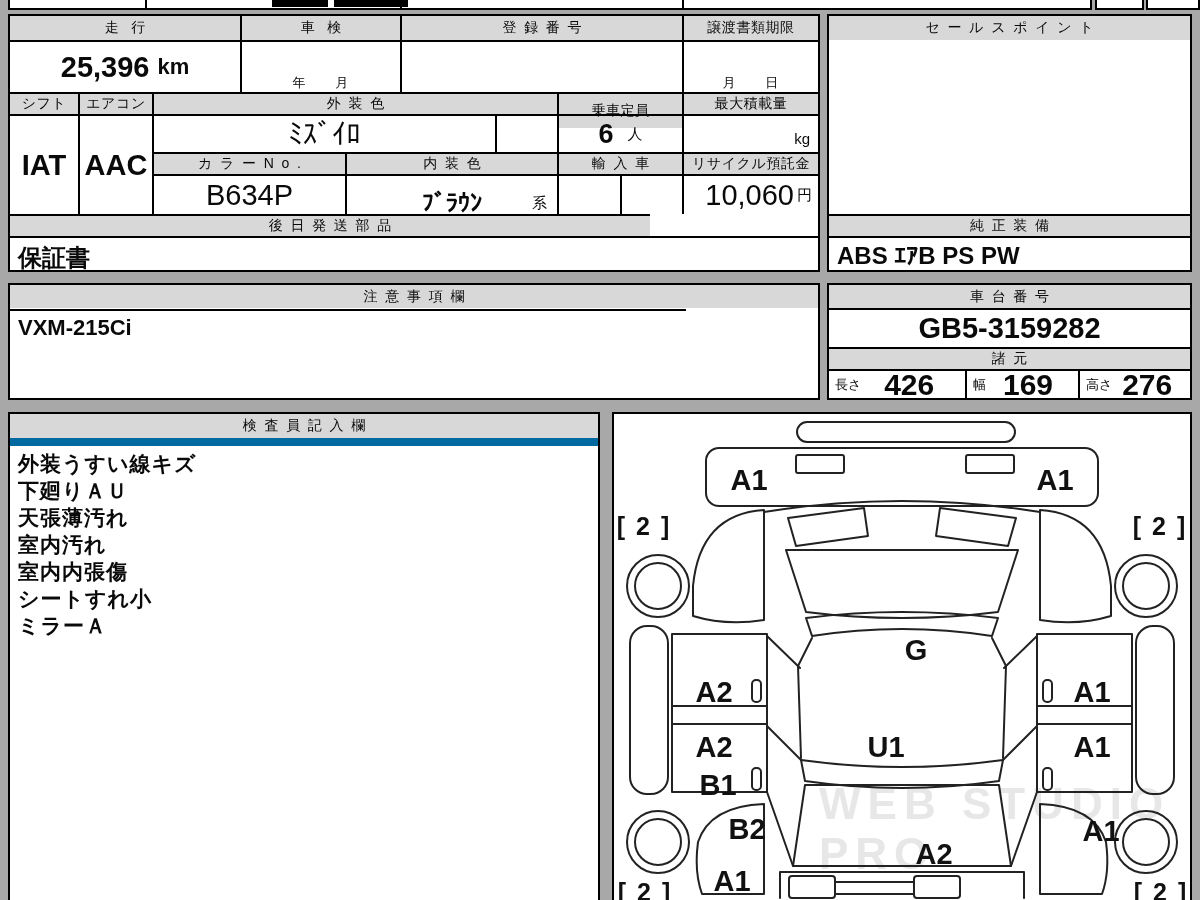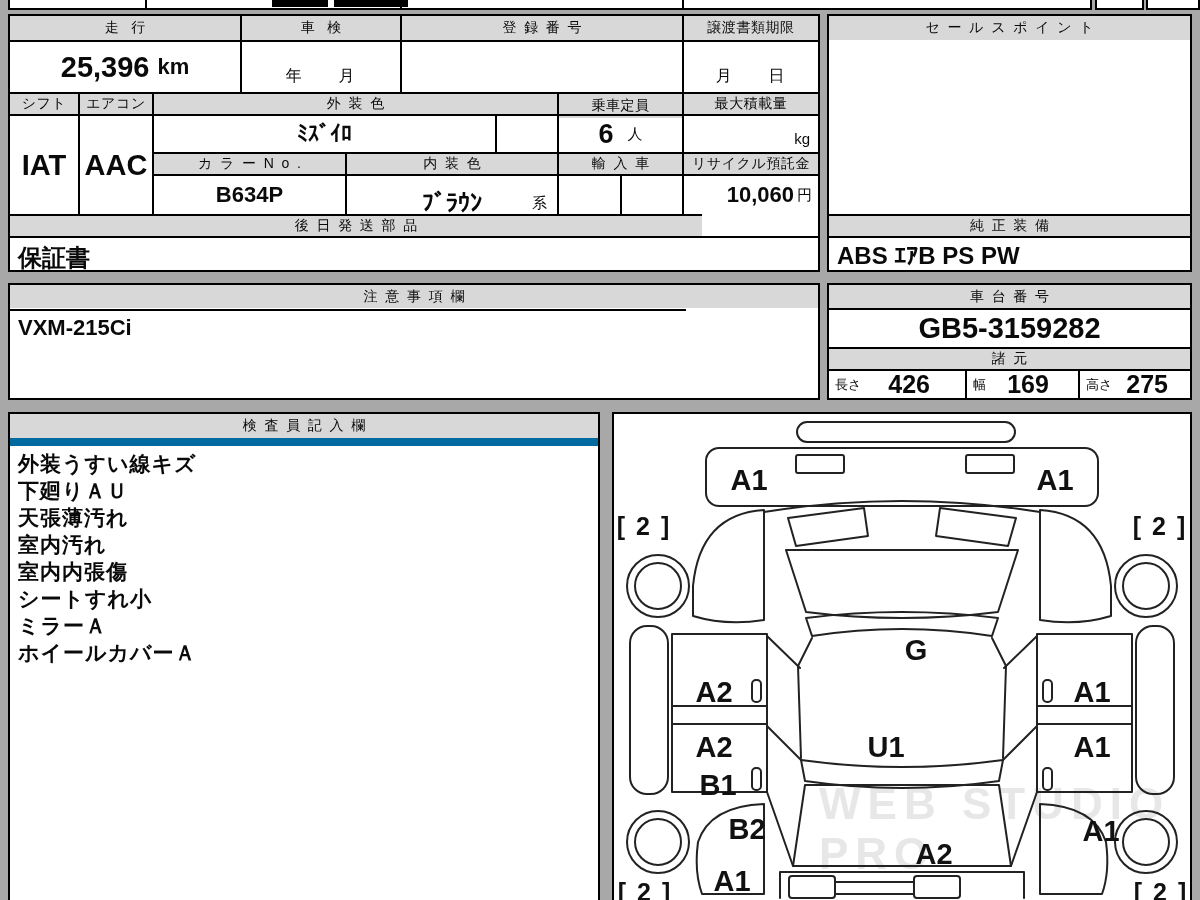--- a/index.html
+++ b/index.html
@@ -17,34 +17,34 @@
   .blk{position:absolute;background:#fff;border:2px solid #000;box-sizing:border-box}
   .cell{
     position:absolute;border-left:2px solid #000;border-top:2px solid #000;box-sizing:border-box;
     display:flex;align-items:center;justify-content:center;overflow:hidden;white-space:nowrap;
   }
   .cell.x0{border-left:none}.cell.y0{border-top:none}
   .hdr{background:var(--header-bg);font-size:14px;letter-spacing:.55em;padding-left:.55em}
   .hdr.wide{letter-spacing:.9em;padding-left:.9em}
   .hdr.tight{letter-spacing:.04em;padding-left:0;font-size:14px}
   .tl{align-items:flex-start;justify-content:flex-start;text-align:left;padding:4px 8px}
-  .low{align-items:flex-end;padding-bottom:5px;font-size:16px;letter-spacing:.1em}
+  .low{align-items:flex-end;font-size:13px;letter-spacing:.1em}
   .br{align-items:flex-end;justify-content:flex-end;padding:0 8px 5px 0;font-size:15px}
   .rr{justify-content:flex-end;padding-right:6px}
   .vbig{font-size:29px;font-weight:700}
   .num29{font-size:29px;font-weight:700}
   .num27{font-size:27px;font-weight:700}
-  .num26{font-size:22px;font-weight:700}
+  .num26{font-size:29px;font-weight:400}
   .num24{font-size:24px;font-weight:700}
   .num22{font-size:22px;font-weight:700}
   .unit22{font-size:22px;font-weight:700;margin-left:8px}
   .unitsm{font-size:15px;margin-left:3px}
   .suffix{position:absolute;right:10px;top:50%;transform:translateY(-50%);font-size:15px;font-weight:400}
   .dim-label{font-size:13px;margin:0 6px 0 6px}
-  .dim-value{font-size:25px;font-weight:700;flex:1;text-align:center;padding-right:14px}
+  .dim-value{font-size:30px;font-weight:700;flex:1;text-align:center;padding-right:14px}
   .note-line{font-size:21px;font-weight:700;line-height:27px;letter-spacing:1px}
   .notes-list{display:block;padding:4px 8px}
   .watermark{
     position:absolute;left:205px;top:365px;z-index:1;
     font-size:44px;font-weight:700;letter-spacing:7px;color:var(--watermark);opacity:.55;
   }
   .car-svg{position:relative;z-index:2;display:block}
   .code-label{font-family:"Liberation Sans","DejaVu Sans",sans-serif;font-size:29px;font-weight:700;fill:#111;text-anchor:middle;dominant-baseline:central}
   .tire-label{font-family:"Liberation Sans","DejaVu Sans",sans-serif;font-size:25px;font-weight:700;fill:#111;text-anchor:middle;dominant-baseline:central;letter-spacing:2px}
 </style>
@@ -72,21 +72,21 @@
     <span class="num29">25,396</span>
     <span class="unit22">km</span>
   </div>
   <div class="cell low" style="left:230px;top:24px;width:160px;height:52px">年　　月</div>
   <div class="cell" style="left:390px;top:24px;width:282px;height:52px"></div>
   <div class="cell low" style="left:672px;top:24px;width:136px;height:52px">月　　日</div>
 
   <div class="cell hdr tight x0" style="left:0;top:76px;width:68px;height:22px">シフト</div>
   <div class="cell hdr tight" style="left:68px;top:76px;width:74px;height:22px">エアコン</div>
   <div class="cell hdr" style="left:142px;top:76px;width:405px;height:22px">外装色</div>
-  <div class="cell hdr tight" style="left:547px;top:76px;width:125px;height:26px">乗車定員</div>
+  <div class="cell hdr tight" style="left:547px;top:76px;width:125px;height:36px">乗車定員</div>
   <div class="cell hdr tight" style="left:672px;top:76px;width:136px;height:22px">最大積載量</div>
 
   <div class="cell vbig x0" style="left:0;top:98px;width:68px;height:100px">IAT</div>
   <div class="cell vbig" style="left:68px;top:98px;width:74px;height:100px">AAC</div>
   <div class="cell num26" style="left:142px;top:98px;width:343px;height:38px">ﾐｽﾞｲﾛ</div>
   <div class="cell" style="left:485px;top:98px;width:62px;height:38px"></div>
   <div class="cell" style="left:547px;top:98px;width:125px;height:38px">
     <span class="num27">6</span>
     <span class="unitsm" style="margin-left:14px">人</span>
   </div>
@@ -102,21 +102,21 @@
     <span class="num24">ﾌﾞﾗｳﾝ</span>
     <span class="suffix">系</span>
   </div>
   <div class="cell" style="left:547px;top:158px;width:63px;height:40px"></div>
   <div class="cell" style="left:610px;top:158px;width:62px;height:40px"></div>
   <div class="cell rr" style="left:672px;top:158px;width:136px;height:40px">
     <span class="num26">10,060</span>
     <span class="unitsm">円</span>
   </div>
 
-  <div class="cell hdr x0" style="left:0;top:198px;width:692px;height:22px">後日発送部品</div>
+  <div class="cell hdr x0" style="left:0;top:198px;width:640px;height:22px">後日発送部品</div>
   <div class="cell tl num24 x0" style="left:0;top:220px;width:808px;height:34px">保証書</div>
 </div>
 
 <div class="blk" style="left:827px;top:14px;width:365px;height:258px">
   <div class="cell hdr x0 y0" style="left:0;top:0;width:361px;height:24px">セールスポイント</div>
   <div class="cell hdr x0" style="left:0;top:198px;width:361px;height:22px">純正装備</div>
   <div class="cell tl num24 x0" style="left:0;top:220px;width:361px;height:34px">ABS ｴｱB PS PW</div>
 </div>
 
 <div class="blk" style="left:8px;top:283px;width:812px;height:117px">
@@ -131,35 +131,34 @@
   <div class="cell x0" style="left:0;top:84px;width:136px;height:29px">
     <span class="dim-label">長さ</span>
     <span class="dim-value">426</span>
   </div>
   <div class="cell" style="left:136px;top:84px;width:113px;height:29px">
     <span class="dim-label">幅</span>
     <span class="dim-value">169</span>
   </div>
   <div class="cell" style="left:249px;top:84px;width:112px;height:29px">
     <span class="dim-label">高さ</span>
-    <span class="dim-value">275</span>
+    <span class="dim-value">276</span>
   </div>
 </div>
 
 <div class="blk" style="left:8px;top:412px;width:592px;height:520px">
   <div class="cell hdr x0 y0" style="left:0;top:0;width:588px;height:24px">検査員記入欄</div>
   <div class="notes-list" style="position:absolute;left:0;top:24px;width:588px;height:460px;border-top:8px solid #0369a1;box-sizing:border-box">
       <div class="note-line">外装うすい線キズ</div>
       <div class="note-line">下廻りＡＵ</div>
       <div class="note-line">天張薄汚れ</div>
       <div class="note-line">室内汚れ</div>
       <div class="note-line">室内内張傷</div>
       <div class="note-line">シートすれ小</div>
       <div class="note-line">ミラーＡ</div>
-      <div class="note-line">ホイールカバーＡ</div>
     </div>
 </div>
 
 <div class="blk" style="left:612px;top:412px;width:580px;height:520px">
   <div class="watermark">WEB STUDIO PRO</div>
   <svg class="car-svg" width="576" height="516" viewBox="0 0 576 516" xmlns="http://www.w3.org/2000/svg">
     <g stroke="#222" stroke-width="2" fill="none" stroke-linejoin="round" stroke-linecap="round">
 
       <rect x="183" y="8" width="218" height="20" rx="10"></rect>
 

